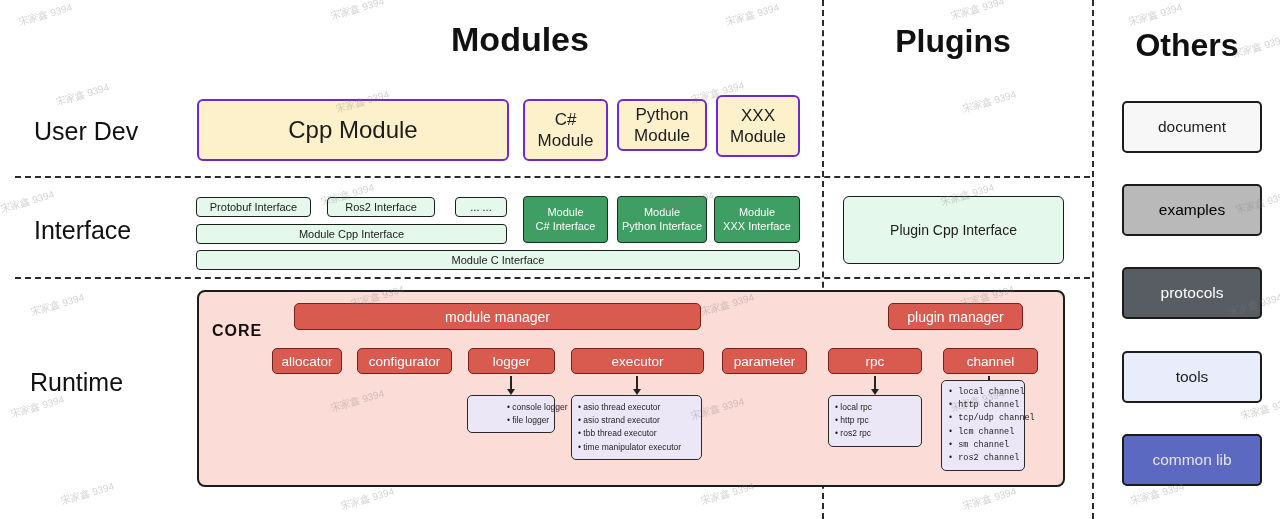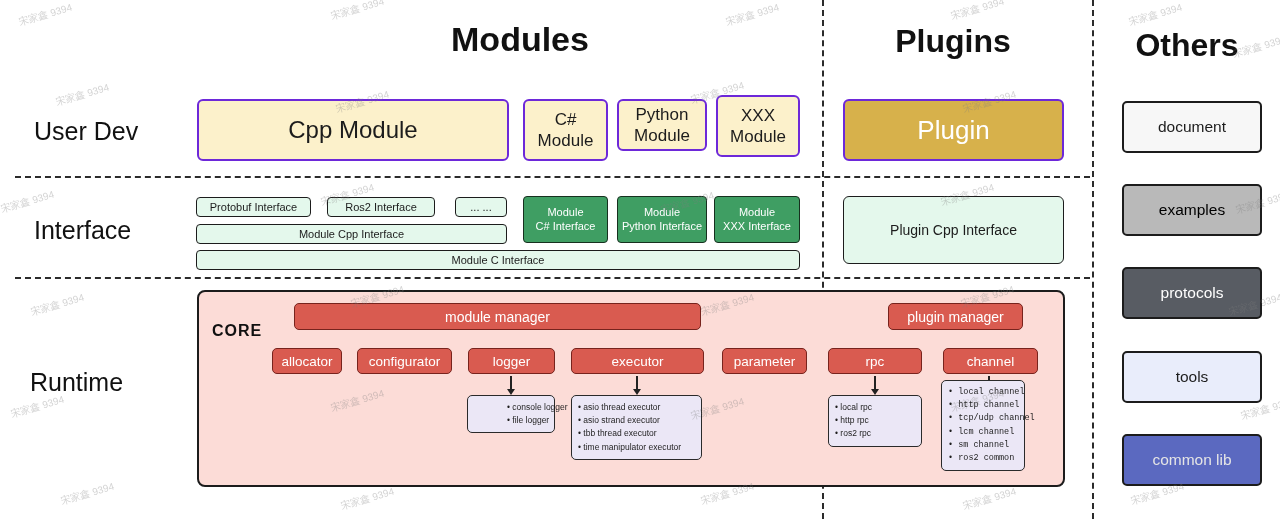--- a/index.html
+++ b/index.html
@@ -121,21 +121,20 @@
   <div class="rowlbl" id="lbl-interface">Interface</div>
   <div class="rowlbl" id="lbl-runtime">Runtime</div>
 
   <div class="box cream" id="box-cpp">Cpp Module</div>
   <div class="box cream preline" id="box-csharp">C#
 Module</div>
   <div class="box cream preline" id="box-python">Python
 Module</div>
   <div class="box cream preline" id="box-xxx">XXX
 Module</div>
-  <div class="box" id="box-plugin">Plugin</div>
 
   <div class="box ifc-light" id="ifc-protobuf">Protobuf Interface</div>
   <div class="box ifc-light" id="ifc-ros2">Ros2 Interface</div>
   <div class="box ifc-light" id="ifc-dots">... ...</div>
   <div class="box ifc-light" id="ifc-modcpp">Module Cpp Interface</div>
   <div class="box ifc-light" id="ifc-modc">Module C Interface</div>
   <div class="box ifc-green preline" id="ifc-csharp">Module
 C# Interface</div>
   <div class="box ifc-green preline" id="ifc-python">Module
 Python Interface</div>
@@ -176,21 +175,21 @@
       <div class="li">• local rpc</div>
       <div class="li">• http rpc</div>
       <div class="li">• ros2 rpc</div>
     </div>
   <div class="detail" id="det-channel">
       <div class="li">• local channel</div>
       <div class="li">• http channel</div>
       <div class="li">• tcp/udp channel</div>
       <div class="li">• lcm channel</div>
       <div class="li">• sm channel</div>
-      <div class="li">• ros2 common</div>
+      <div class="li">• ros2 channel</div>
     </div>
 
   <div class="box other" id="oth-document">document</div>
   <div class="box other" id="oth-examples">examples</div>
   <div class="box other" id="oth-protocols">protocols</div>
   <div class="box other" id="oth-tools">tools</div>
   <div class="box other" id="oth-commonlib">common lib</div>
 
 <span class="wm" style="left: 18px; top: 8px;">宋家鑫 9394</span>
     <span class="wm" style="left: 330px; top: 2px;">宋家鑫 9394</span>

